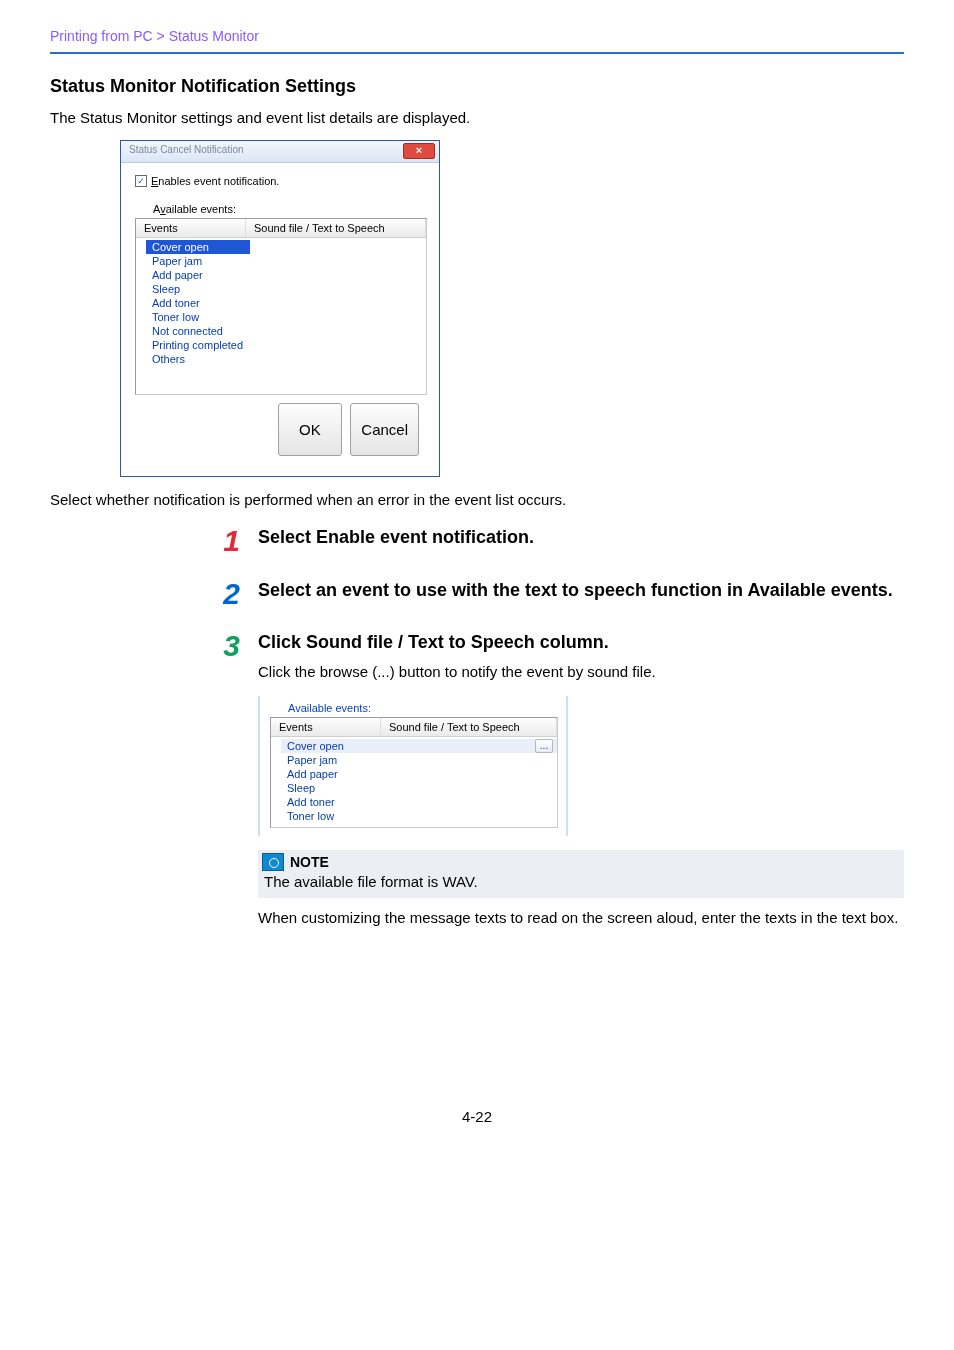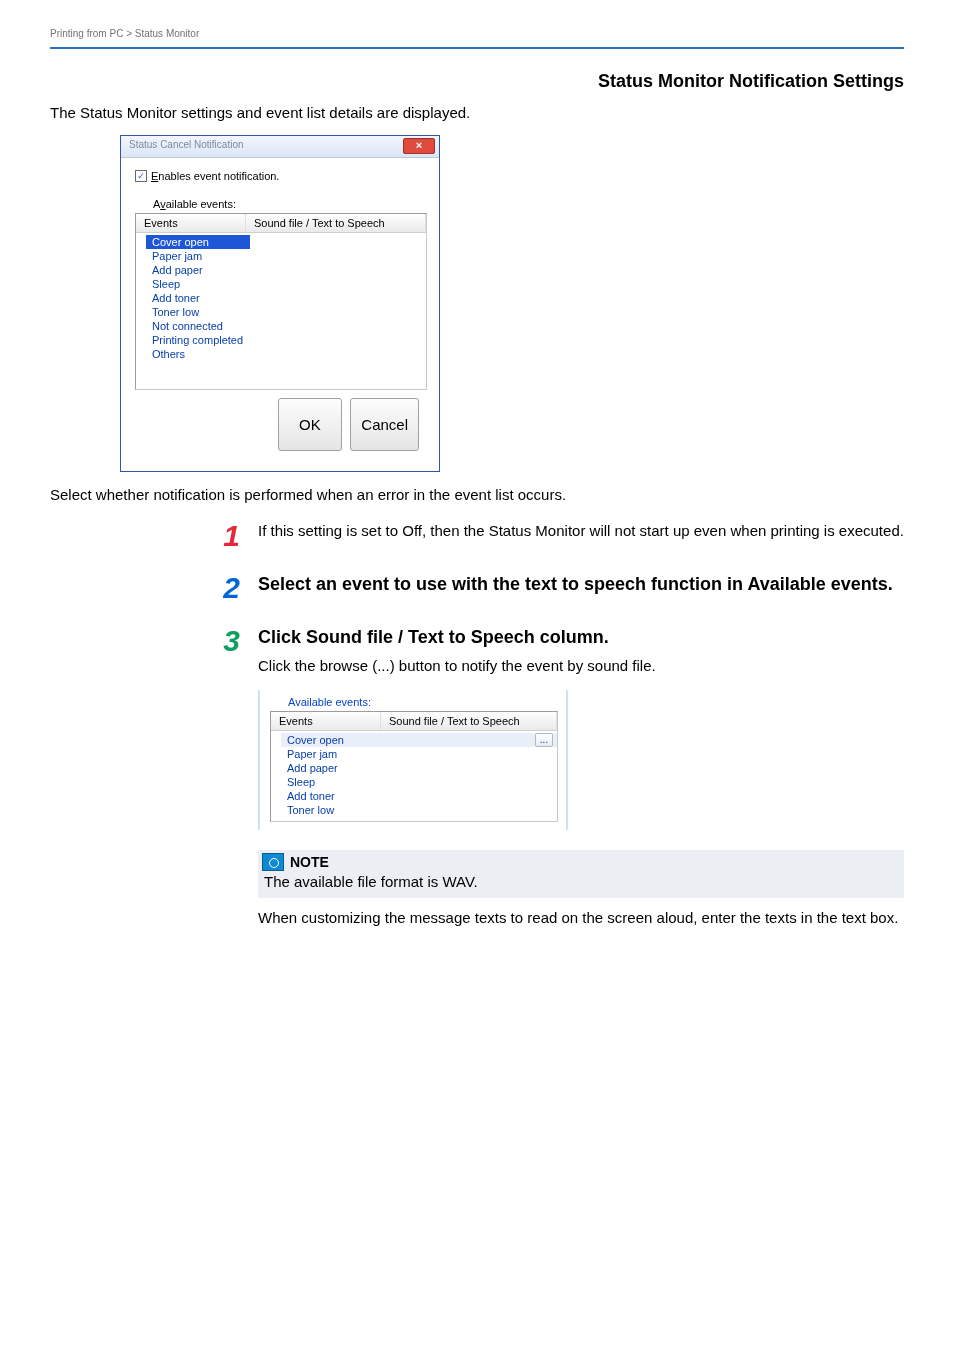--- a/index.html
+++ b/index.html
@@ -1,20 +1,20 @@
 <!DOCTYPE html>
 <html><head>
 <meta charset="utf-8">
 <style>
   * { box-sizing: border-box; margin: 0; padding: 0; }
   html, body { width: 954px; background: #fff; font-family: Arial, Helvetica, sans-serif; color: #000; }
   .page { width: 954px; padding: 28px 50px 40px 50px; }
-  .breadcrumb { font-size: 10px; color: #737373; padding-bottom: 8px; }
+  .breadcrumb { font-size: 14px; color: #8b5cf6; padding-bottom: 8px; }
   .hr { height: 2px; background: #2a6fbf; margin-bottom: 22px; }
-  .h1 { font-size: 18px; font-weight: bold; margin-bottom: 12px; text-align: right; }
+  .h1 { font-size: 18px; font-weight: bold; margin-bottom: 12px; }
   .intro { font-size: 15px; margin-bottom: 14px; }
   .body-text { font-size: 15px; margin-top: 14px; margin-bottom: 18px; }
   .dialog-wrap { padding-left: 70px; margin-bottom: 6px; }
 
   
   .dialog1 { width: 320px; border: 1px solid #2f55aa; background: #fafafa; position: relative; }
   .dialog1 .titlebar { height: 22px; background: linear-gradient(#f3f6fb,#dbe6f6); border-bottom: 1px solid #c0c9dc; position: relative; }
   .dialog1 .titlebar .title { position: absolute; left: 8px; top: 3px; font-size: 10px; color: #7b8aa3; filter: blur(0.6px); }
   .dialog1 .closebox { position: absolute; right: 4px; top: 2px; width: 32px; height: 16px; background: #e04b3f; border: 1px solid #a02f27; border-radius: 2px; color: #fff; font-size: 11px; line-height: 13px; text-align: center; font-weight: bold; }
   .dialog1 .body { padding: 12px 12px 10px 14px; background: #fff; }
@@ -47,21 +47,21 @@
   
   .frag-wrap { margin-top: 14px; }
   .frag { width: 310px; border-left: 2px solid #cfe0f2; border-right: 2px solid #cfe0f2; background: #fff; padding: 6px 10px 8px 10px; position: relative; }
   .frag .avail-label { color: #0645c8; }
   .frag .grid1 { width: 288px; }
   .frag .grid-body { padding-bottom: 4px; }
   .frag .row.sel2 { background: #e9eff9; color: #0a3bb0; width: auto; margin-left: 10px; padding-left: 6px; position: relative; }
   .frag .browse { position: absolute; right: 4px; top: 0; width: 18px; height: 14px; border: 1px solid #b0b8c6; background: linear-gradient(#fff,#e8ecf3); font-size: 10px; line-height: 12px; text-align: center; border-radius: 2px; }
 
   
-  .note-box { margin-top: 20px; background: #ebeef3; padding: 0 0 8px 0; }
+  .note-box { margin-top: 14px; background: #ebeef3; padding: 0 0 8px 0; }
   .note-head { display: flex; align-items: center; gap: 6px; padding: 3px 4px 2px 4px; }
   .note-icon { width: 22px; height: 18px; background: #0d8ad1; position: relative; border: 1px solid #0a5e8d; display: inline-block; }
   .note-icon::before { content: ""; position: absolute; left: 6px; top: 4px; width: 8px; height: 8px; border: 1px solid #fff; border-radius: 50%; }
   .note-title { font-weight: bold; font-size: 14px; }
   .note-text { font-size: 15px; padding: 0 6px 0 6px; }
   .after-note { font-size: 15px; margin-top: 10px; line-height: 1.35; }
 
   .page-num { text-align: center; font-size: 15px; margin-top: 180px; }
 </style>
 </head>
@@ -112,21 +112,21 @@
     </div>
   </div>
 
   <div class="body-text">Select whether notification is performed when an error in the event list occurs.</div>
 
   <div class="steps">
 
     <div class="step">
       <div class="step-num c1">1</div>
       <div class="step-body">
-        <div class="step-text">If this setting is set to Off, then the Status Monitor will not start up even when printing is executed.</div>
+        <div class="step-title">Select Enable event notification.</div>
       </div>
     </div>
 
     <div class="step">
       <div class="step-num c2">2</div>
       <div class="step-body">
         <div class="step-title">Select an event to use with the text to speech function in Available events.</div>
       </div>
     </div>
 
@@ -166,13 +166,14 @@
           </div>
           <div class="note-text">The available file format is WAV.</div>
         </div>
 
         <div class="after-note">When customizing the message texts to read on the screen aloud, enter the texts in the text box.</div>
       </div>
     </div>
 
   </div>
 
+  <div class="page-num">4-22</div>
 </div>
 
 </body></html>

